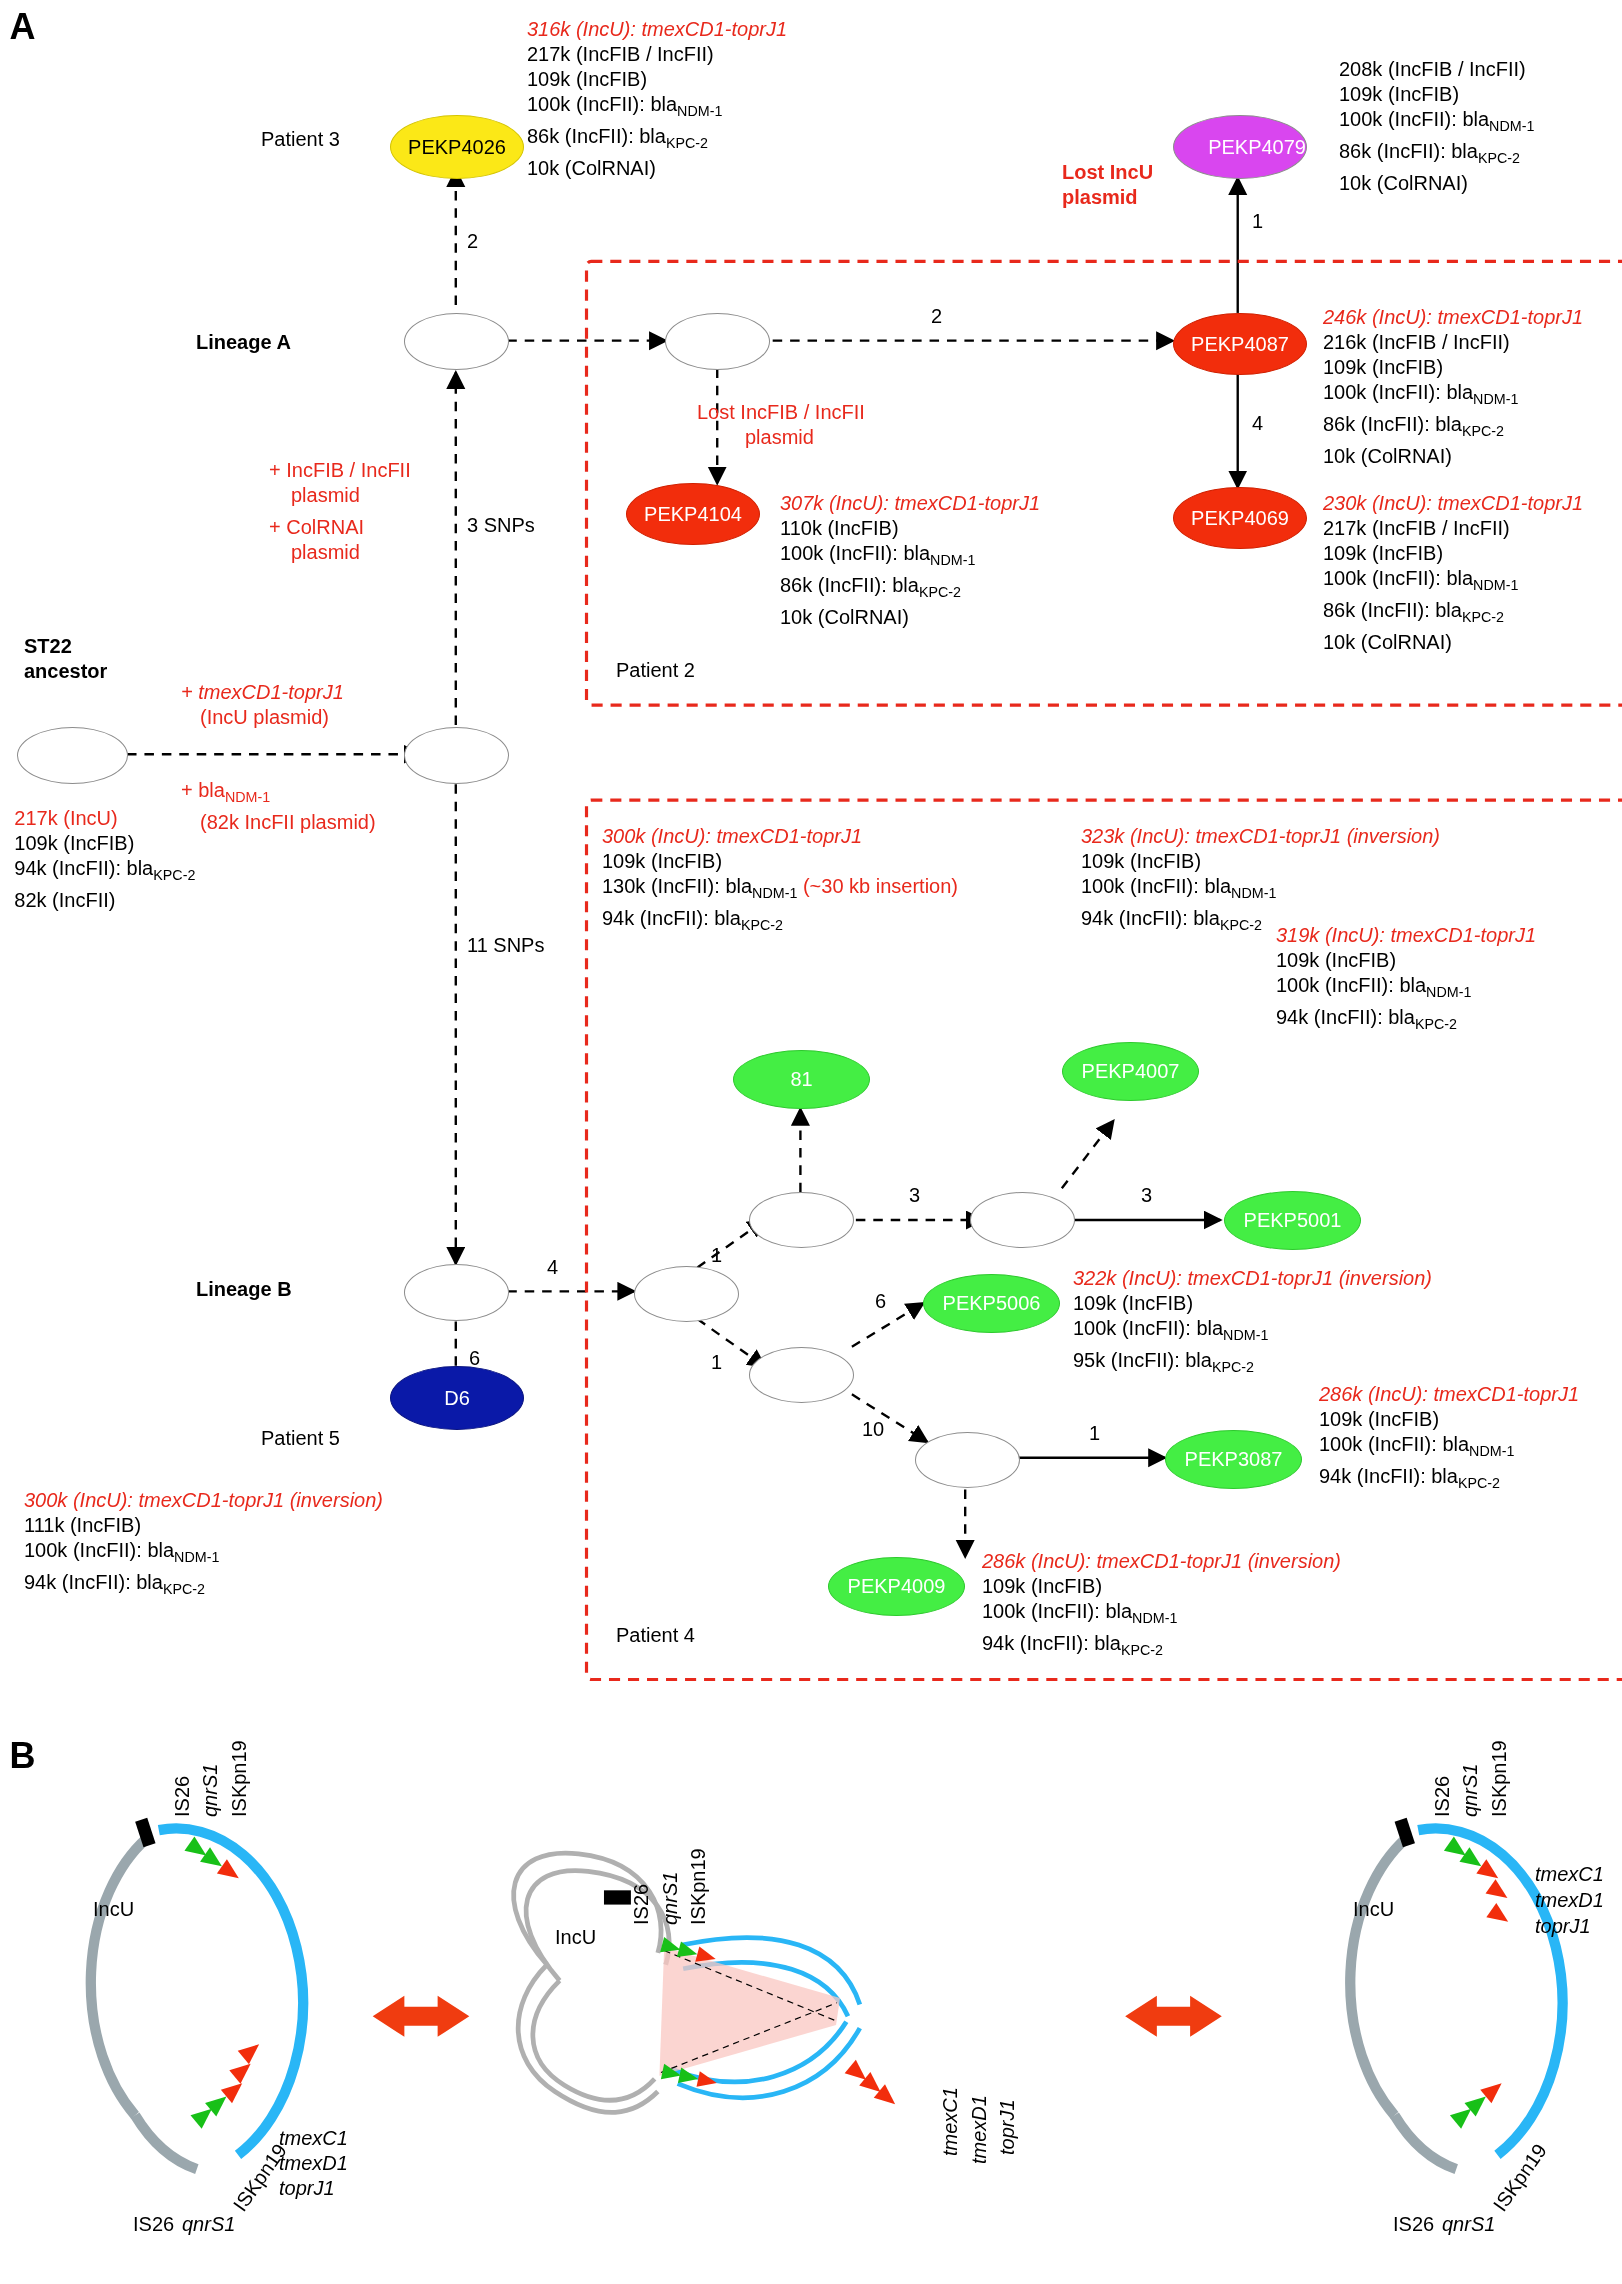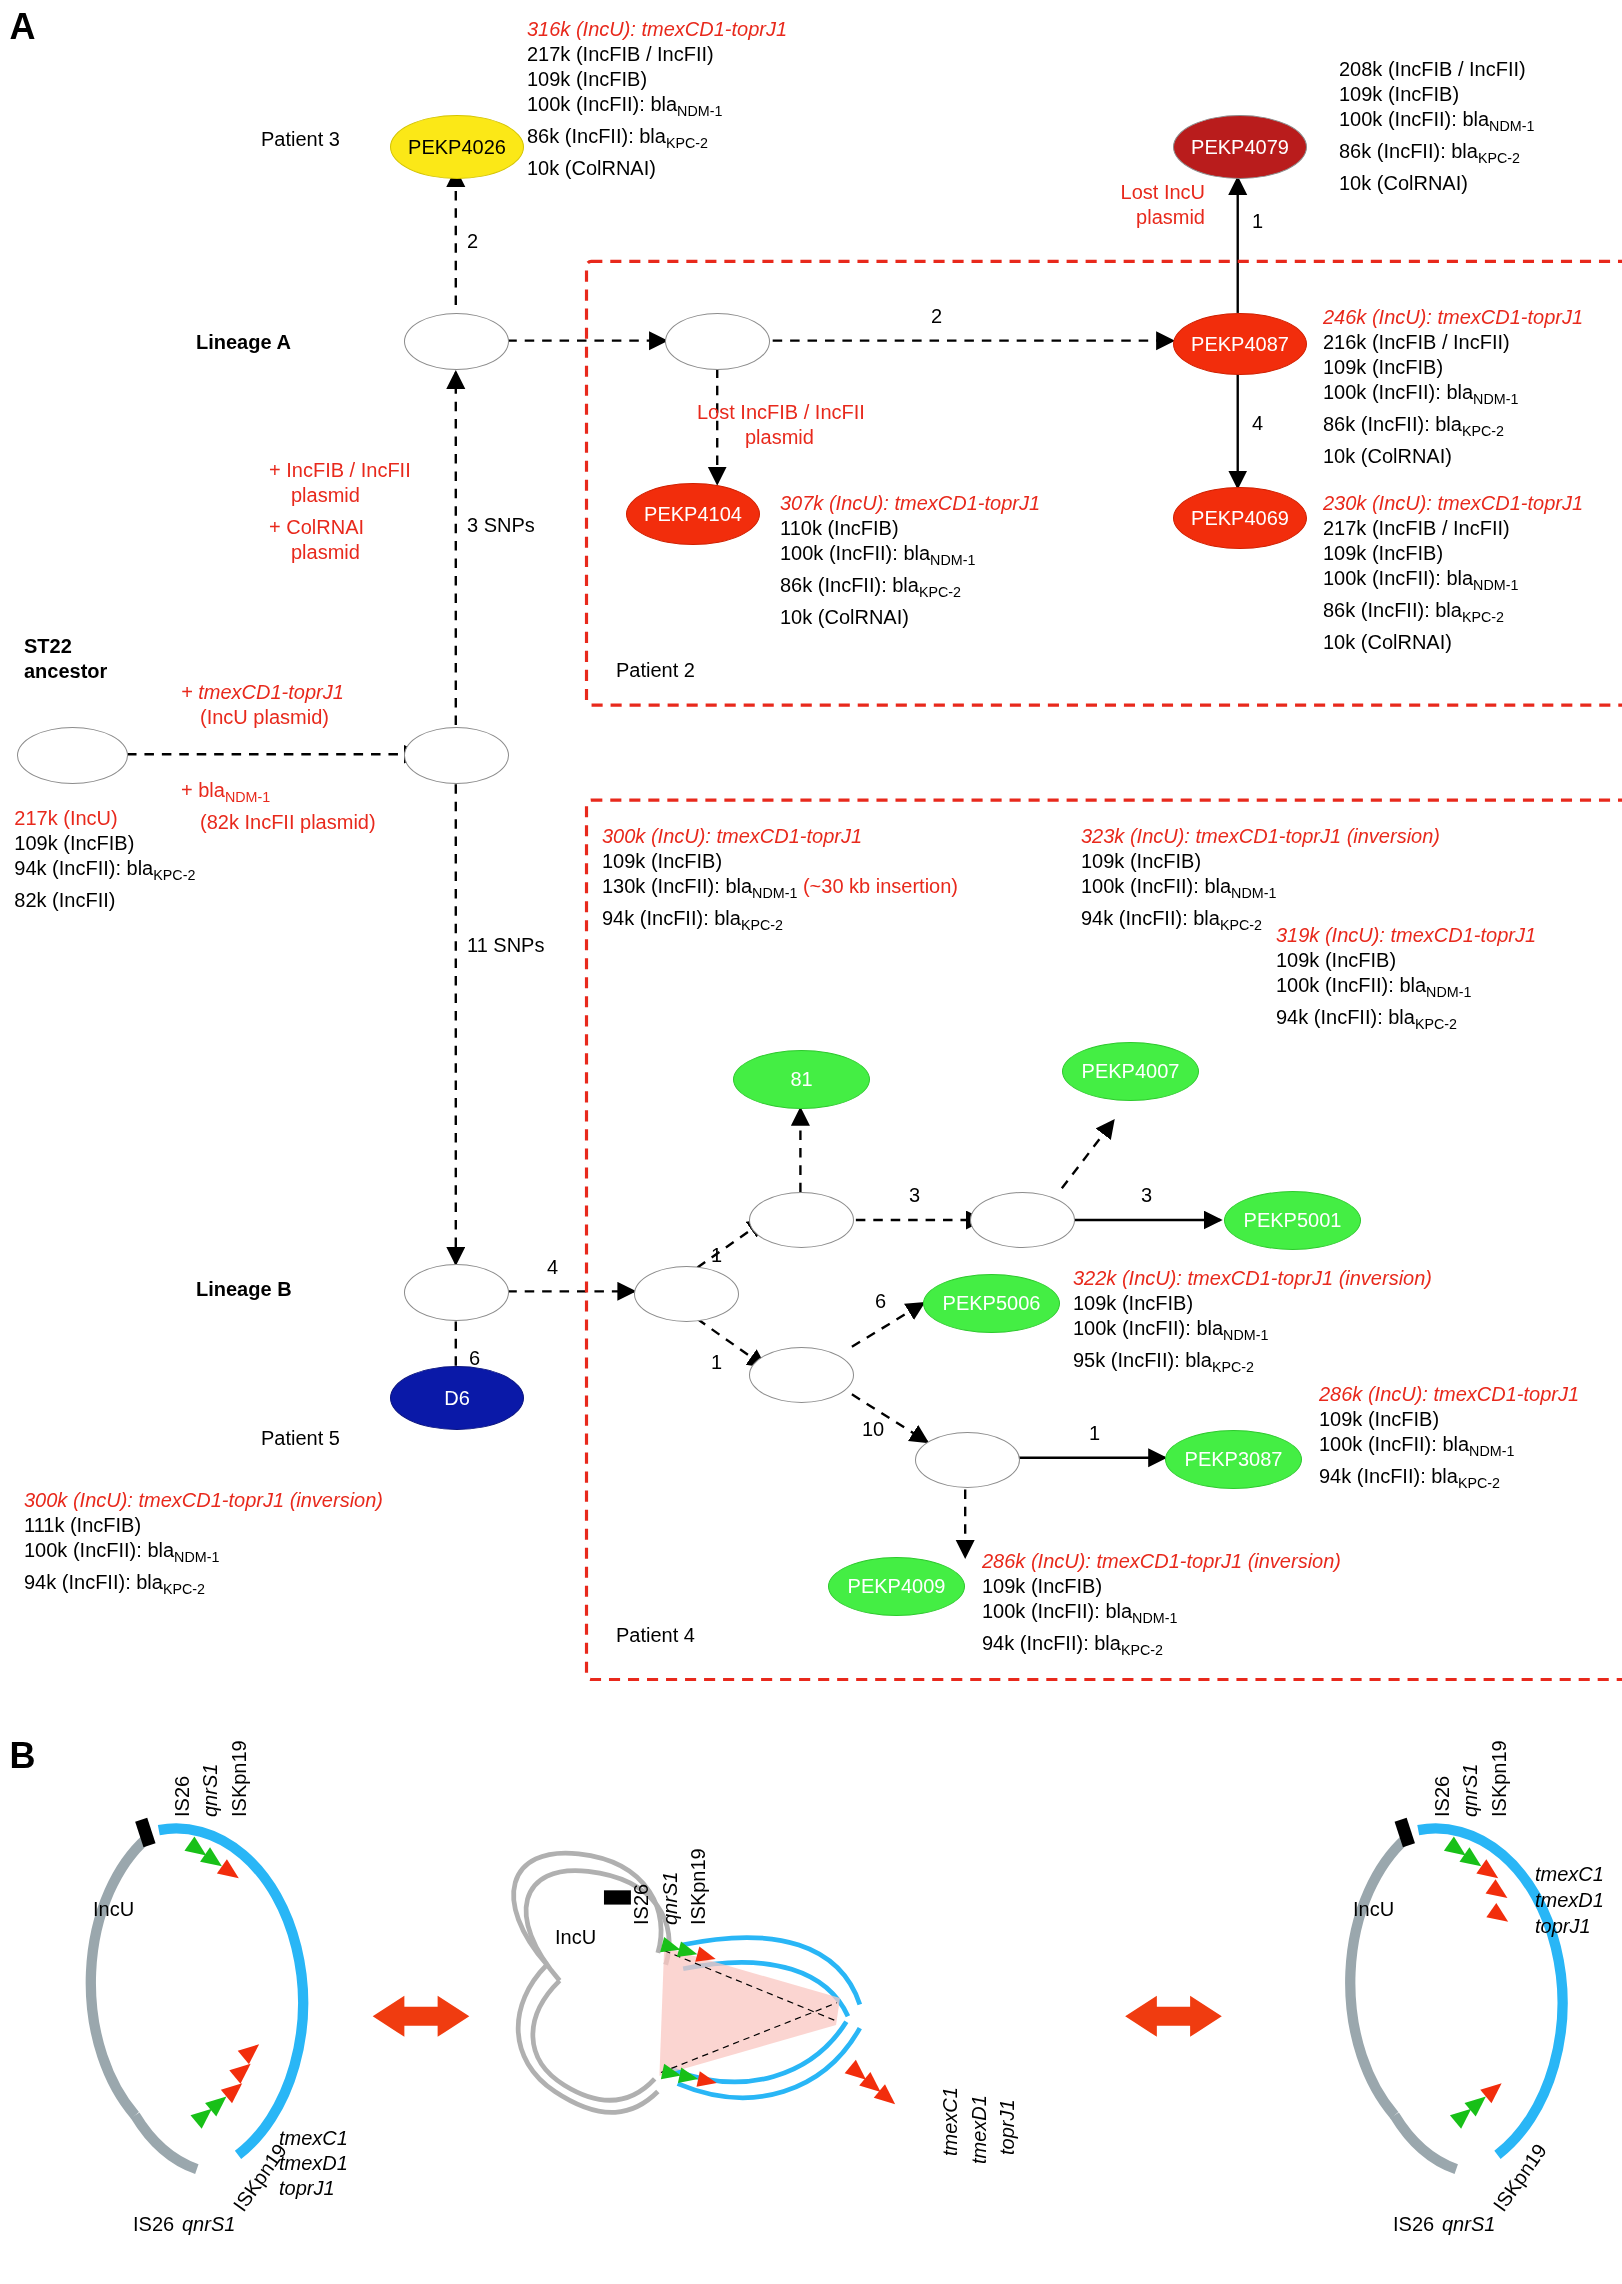--- a/index.html
+++ b/index.html
@@ -12,21 +12,21 @@
   .lbl.it{font-style:italic;}
   .bold{font-weight:bold;}
   .sub{font-size:14.3px;vertical-align:sub;}
   .node{
     border-radius:50%;
     display:flex;align-items:center;justify-content:center;
     font-size:20px;text-align:center;
   }
   .node.empty{border:1.6px solid #8c8c8c;background:#fff;}
   .node.yellow{background:#fbe817;border:0.8px solid #d4c400;color:#000;}
-  .node.grey{background:#b91c1c;border:0.8px solid #8c8c8c;color:#fff;}
+  .node.grey{background:#d946ef;border:0.8px solid #8c8c8c;color:#fff;justify-content:flex-end;}
   .node.red{background:#f22d0c;border:0.8px solid #d02000;color:#fff;}
   .node.green{background:#44ee44;border:0.8px solid #2ec92e;color:#fff;}
   .node.blue{background:#0a19a8;border:0.8px solid #0a1480;color:#fff;}
   .snpnum{font-size:20px;}
   svg.ov{position:absolute;left:0;top:0;width:1623px;height:2284px;pointer-events:none;}
 </style>
 </head>
 <body>
 
 <div id="page">
@@ -107,21 +107,21 @@
   <div class="abs node grey" style="left:1173px;top:115px;width:132px;height:62px;">
     <span>PEKP4079</span>
   </div>
   <div class="abs" id="list-pekp4079" style="left:1339px;top:57px;">
       <div class="lbl">208k (IncFIB / IncFII)</div>
       <div class="lbl">109k (IncFIB)</div>
       <div class="lbl">100k (IncFII): <span class="it">bla</span><span class="sub">NDM-1</span></div>
       <div class="lbl">86k (IncFII): <span class="it">bla</span><span class="sub">KPC-2</span></div>
       <div class="lbl">10k (ColRNAI)</div>
     </div>
-  <div class="abs lbl red" style="left:1062px;top:180px;text-align:right;width:143px;">
+  <div class="abs lbl red" style="left:1062px;top:160px;text-align:left;width:143px;font-weight:bold;">
     <div>Lost IncU</div>
     <div>plasmid</div>
   </div>
   <div class="abs snpnum" style="left:1252px;top:210px;">1</div>
 
   <div class="abs lbl bold" style="left:196px;top:330px;">Lineage A</div>
   <div class="abs node empty" style="left:404px;top:313px;width:103px;height:55px;"></div>
   <div class="abs node empty" style="left:665px;top:313px;width:103px;height:55px;"></div>
   <div class="abs snpnum" style="left:931px;top:305px;">2</div>
 

